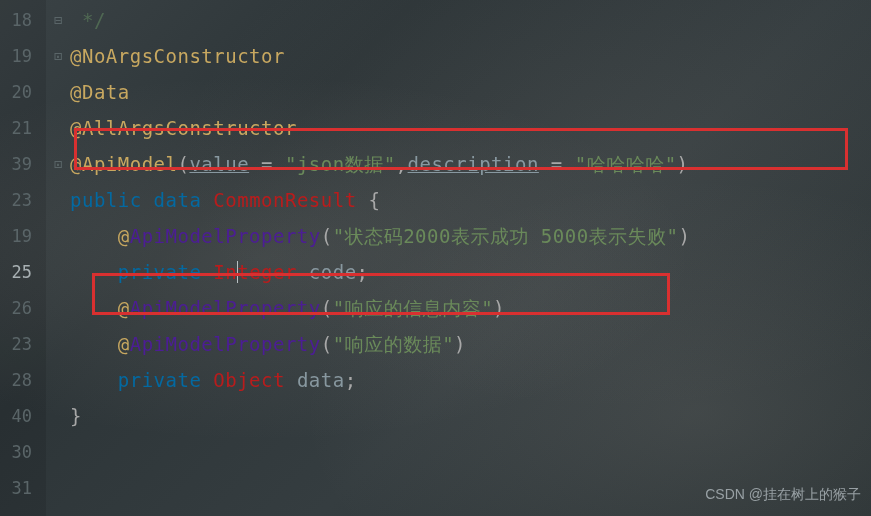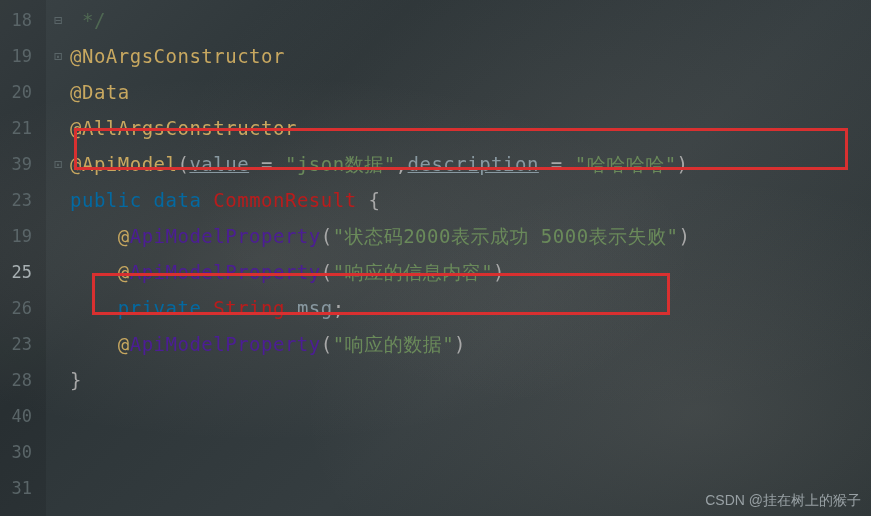--- a/index.html
+++ b/index.html
@@ -82,21 +82,21 @@
     .highlight-box {
       position: absolute;
       border: 3px solid #d93030;
       pointer-events: none;
       z-index: 10;
     }
     .hb1 { top: 128px; left: 74px; width: 774px; height: 42px; }
     .hb2 { top: 273px; left: 92px; width: 578px; height: 42px; }
     .watermark {
       position: absolute;
-      bottom: 6px;
+      bottom: 12px;
       right: 10px;
       color: #98a0a4;
       font-size: 14px;
       font-family: Arial, sans-serif;
       z-index: 20;
     }
     .caret {
       display: inline-block;
       width: 1px;
       height: 22px;
@@ -144,22 +144,23 @@
     <div class="fold-mark"></div>
   </div>
   <div class="code-area">
     <div class="line"> <span class="c-comment">*/</span></div>
     <div class="line"><span class="c-annotation">@</span><span class="c-annotation">NoArgsConstructor</span></div>
     <div class="line"><span class="c-annotation">@</span><span class="c-annotation">Data</span></div>
     <div class="line"><span class="c-annotation">@</span><span class="c-annotation">AllArgsConstructor</span></div>
     <div class="line"><span class="c-annotation">@</span><span class="c-annotation">ApiModel</span><span class="c-paren">(</span><span class="c-param">value</span><span class="c-op"> = </span><span class="c-string">"json数据"</span><span class="c-op">,</span><span class="c-param">description</span><span class="c-op"> = </span><span class="c-string">"哈哈哈哈"</span><span class="c-paren">)</span></div>
     <div class="line"><span class="c-keyword">public</span> <span class="c-keyword">data</span> <span class="c-type">CommonResult</span> <span class="c-brace">{</span></div>
     <div class="line">    <span class="c-annotation">@</span><span class="c-method">ApiModelProperty</span><span class="c-paren">(</span><span class="c-string">"状态码2000表示成功 5000表示失败"</span><span class="c-paren">)</span></div>
+    <div class="line">    <span class="c-keyword">private</span> <span class="c-type">In</span><span class="caret"></span><span class="c-type">teger</span> <span class="c-ident">code</span><span class="c-semi">;</span></div>
     <div class="line">    <span class="c-annotation">@</span><span class="c-method">ApiModelProperty</span><span class="c-paren">(</span><span class="c-string">"响应的信息内容"</span><span class="c-paren">)</span></div>
-    <div class="line">    <span class="c-keyword">private</span> <span class="c-type">String</span> <span class="c-ident">msg</span><span class="c-semi">;</span></div>
     <div class="line">    <span class="c-annotation">@</span><span class="c-method">ApiModelProperty</span><span class="c-paren">(</span><span class="c-string">"响应的数据"</span><span class="c-paren">)</span></div>
+    <div class="line">    <span class="c-keyword">private</span> <span class="c-type">Object</span> <span class="c-ident">data</span><span class="c-semi">;</span></div>
     <div class="line"><span class="c-brace">}</span></div>
     <div class="line"></div>
   </div>
   <div class="highlight-box hb1"></div>
   <div class="highlight-box hb2"></div>
   <div class="watermark">CSDN @挂在树上的猴子</div>
 </div>
 
 </body></html>

